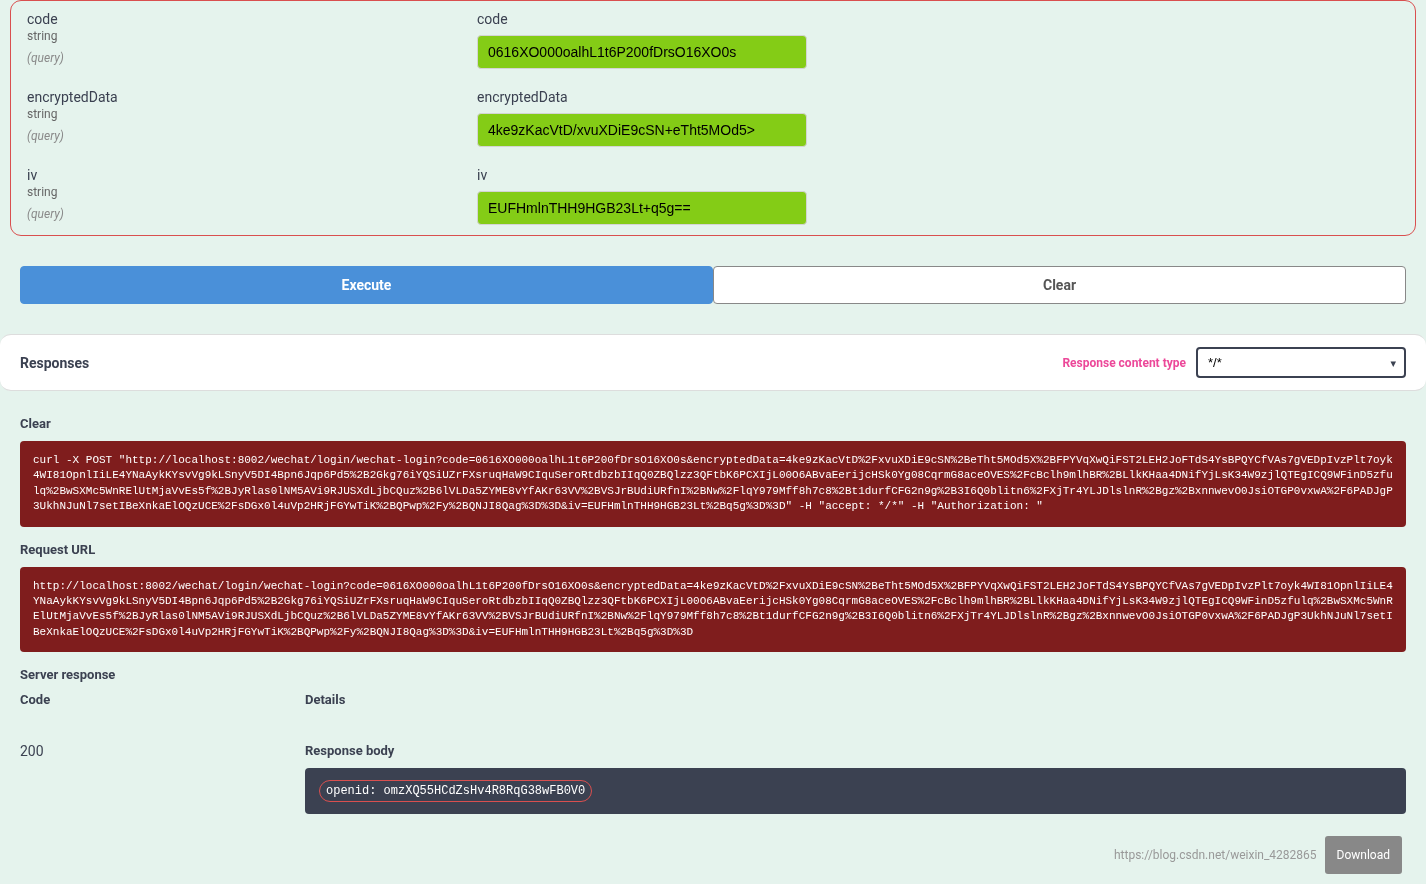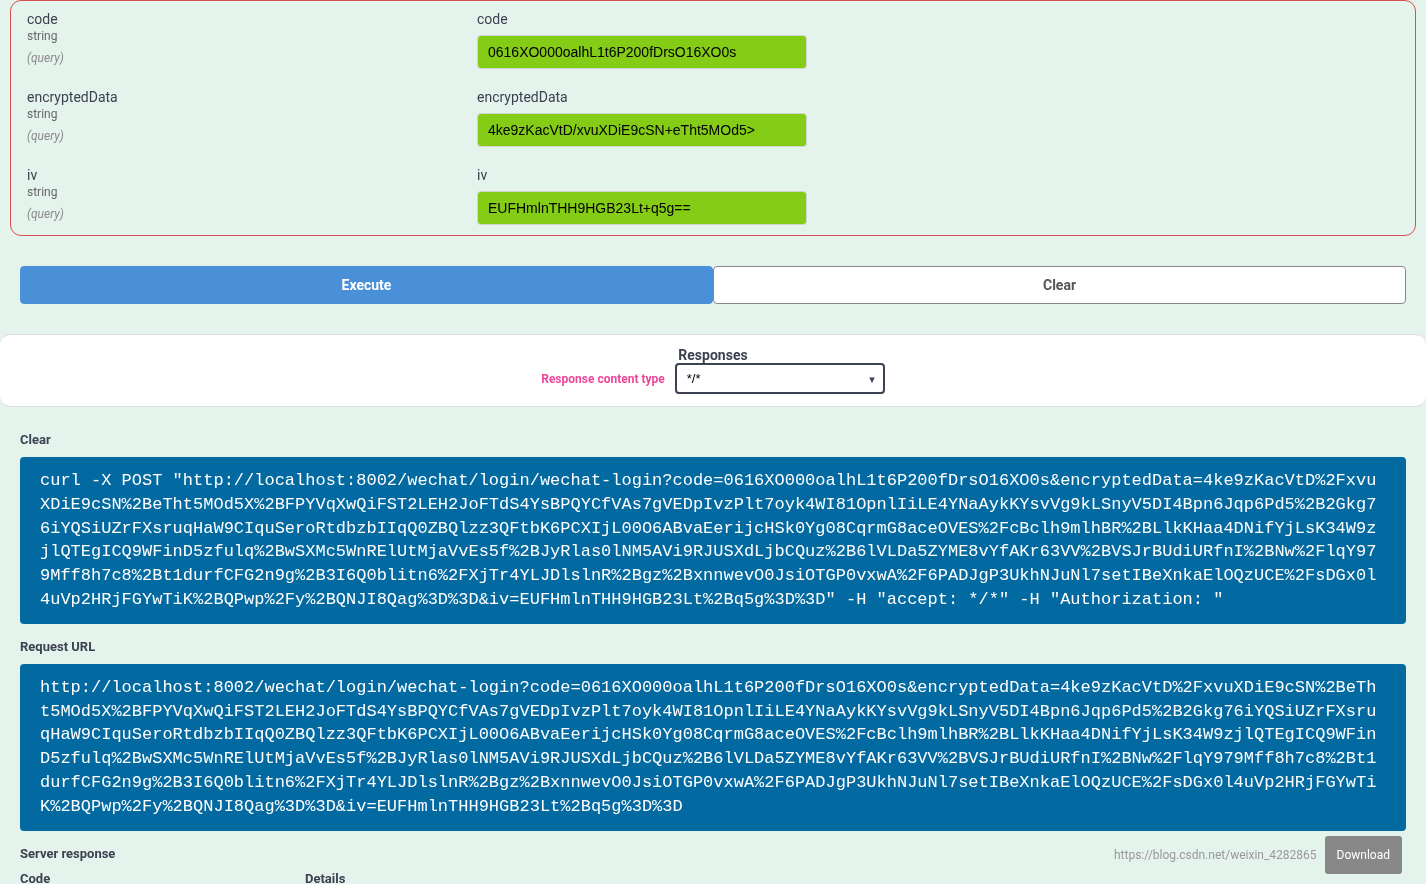--- a/index.html
+++ b/index.html
@@ -74,21 +74,20 @@
       margin-left: 0;
     }
     .responses-header {
       display: flex;
       justify-content: space-between;
       align-items: center;
       padding: 12px 20px;
       background: #fff;
       border-top: 1px solid #ddd;
       border-bottom: 1px solid #ddd;
-      flex-direction: column;
     }
     .responses-title {
       font-weight: 700;
       font-size: 14px;
       color: #3b4151;
     }
     .content-type-wrap {
       display: flex;
       align-items: center;
       gap: 10px;
@@ -121,26 +120,26 @@
     .sub-section {
       padding: 10px 20px;
     }
     .sub-title {
       font-weight: 700;
       font-size: 13px;
       color: #3b4151;
       margin: 15px 0 10px 0;
     }
     .code-block {
-      background: #0369a1;
-      color: #fff;
-      border-radius: 4px;
-      padding: 12px 20px;
+      background: #7f1d1d;
+      color: #fff;
+      border-radius: 4px;
+      padding: 12px 13px;
       font-family: "Courier New", monospace;
-      font-size: 17px;
+      font-size: 11px;
       line-height: 1.4;
       word-break: break-all;
       overflow-wrap: break-word;
     }
     .resp-row {
       display: flex;
       margin-top: 10px;
     }
     .resp-code-col {
       width: 285px;
@@ -267,19 +266,25 @@
 
   <div class="sub-title">Server response</div>
 
   <div class="resp-row">
     <div class="resp-code-col">Code</div>
     <div class="resp-details-col">Details</div>
   </div>
 
   <div class="resp-data-row">
     <div class="resp-code-val">200</div>
+    <div class="resp-body-col">
+      <div class="resp-body-label">Response body</div>
+      <div class="resp-body-block">
+        <span class="resp-body-inner">openid: omzXQ55HCdZsHv4R8RqG38wFB0V0</span>
+      </div>
+    </div>
   </div>
 </div>
 
 <div class="watermark">
   <span>https://blog.csdn.net/weixin_4282865</span>
   <span class="download-btn">Download</span>
 </div>
 
 </body></html>

